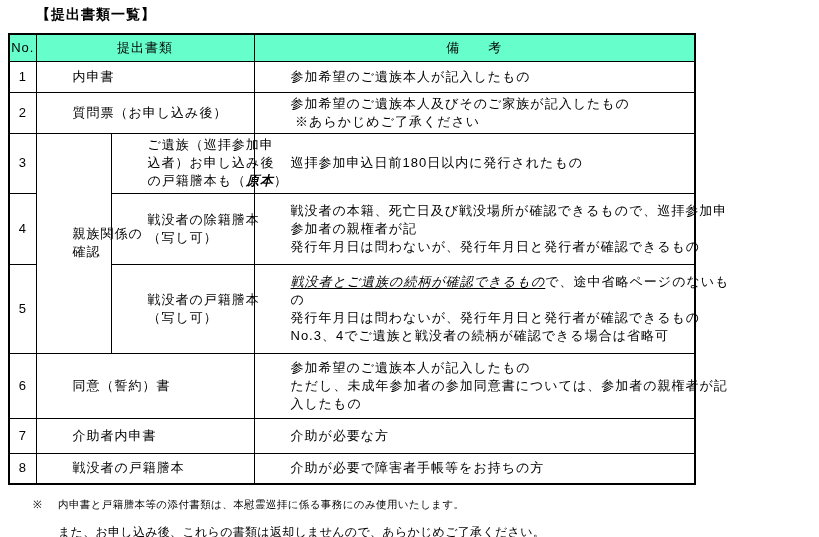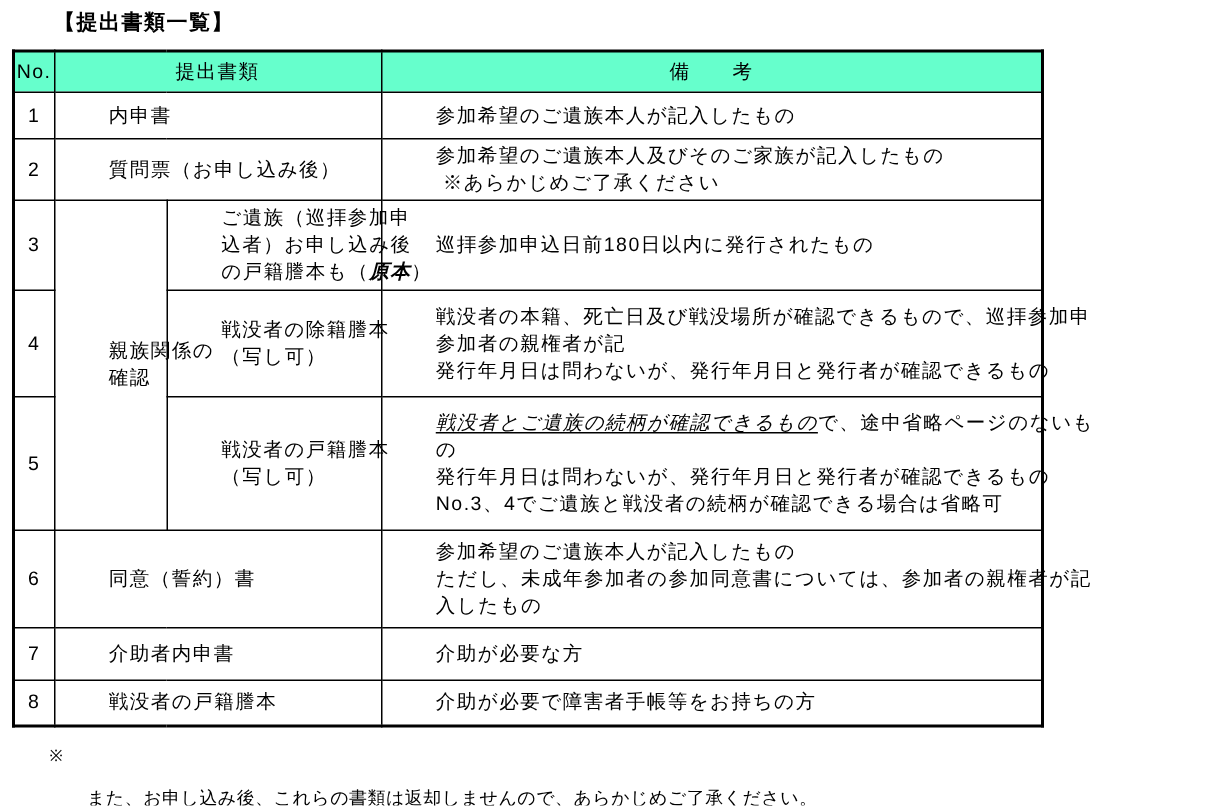--- a/index.html
+++ b/index.html
@@ -166,17 +166,18 @@
           <div class="line">介助が必要で障害者手帳等をお持ちの方</div>
         </td>
       </tr>
 
     </tbody>
   </table>
 
   <div class="notes">
     <div class="note-row">
       <span class="note-marker">※</span>
+      <span class="note-text">内申書と戸籍謄本等の添付書類は、本慰霊巡拝に係る事務にのみ使用いたします。</span>
     </div>
     <div class="note2">また、お申し込み後、これらの書類は返却しませんので、あらかじめご了承ください。</div>
   </div>
 
 </div>
 
 </body></html>

